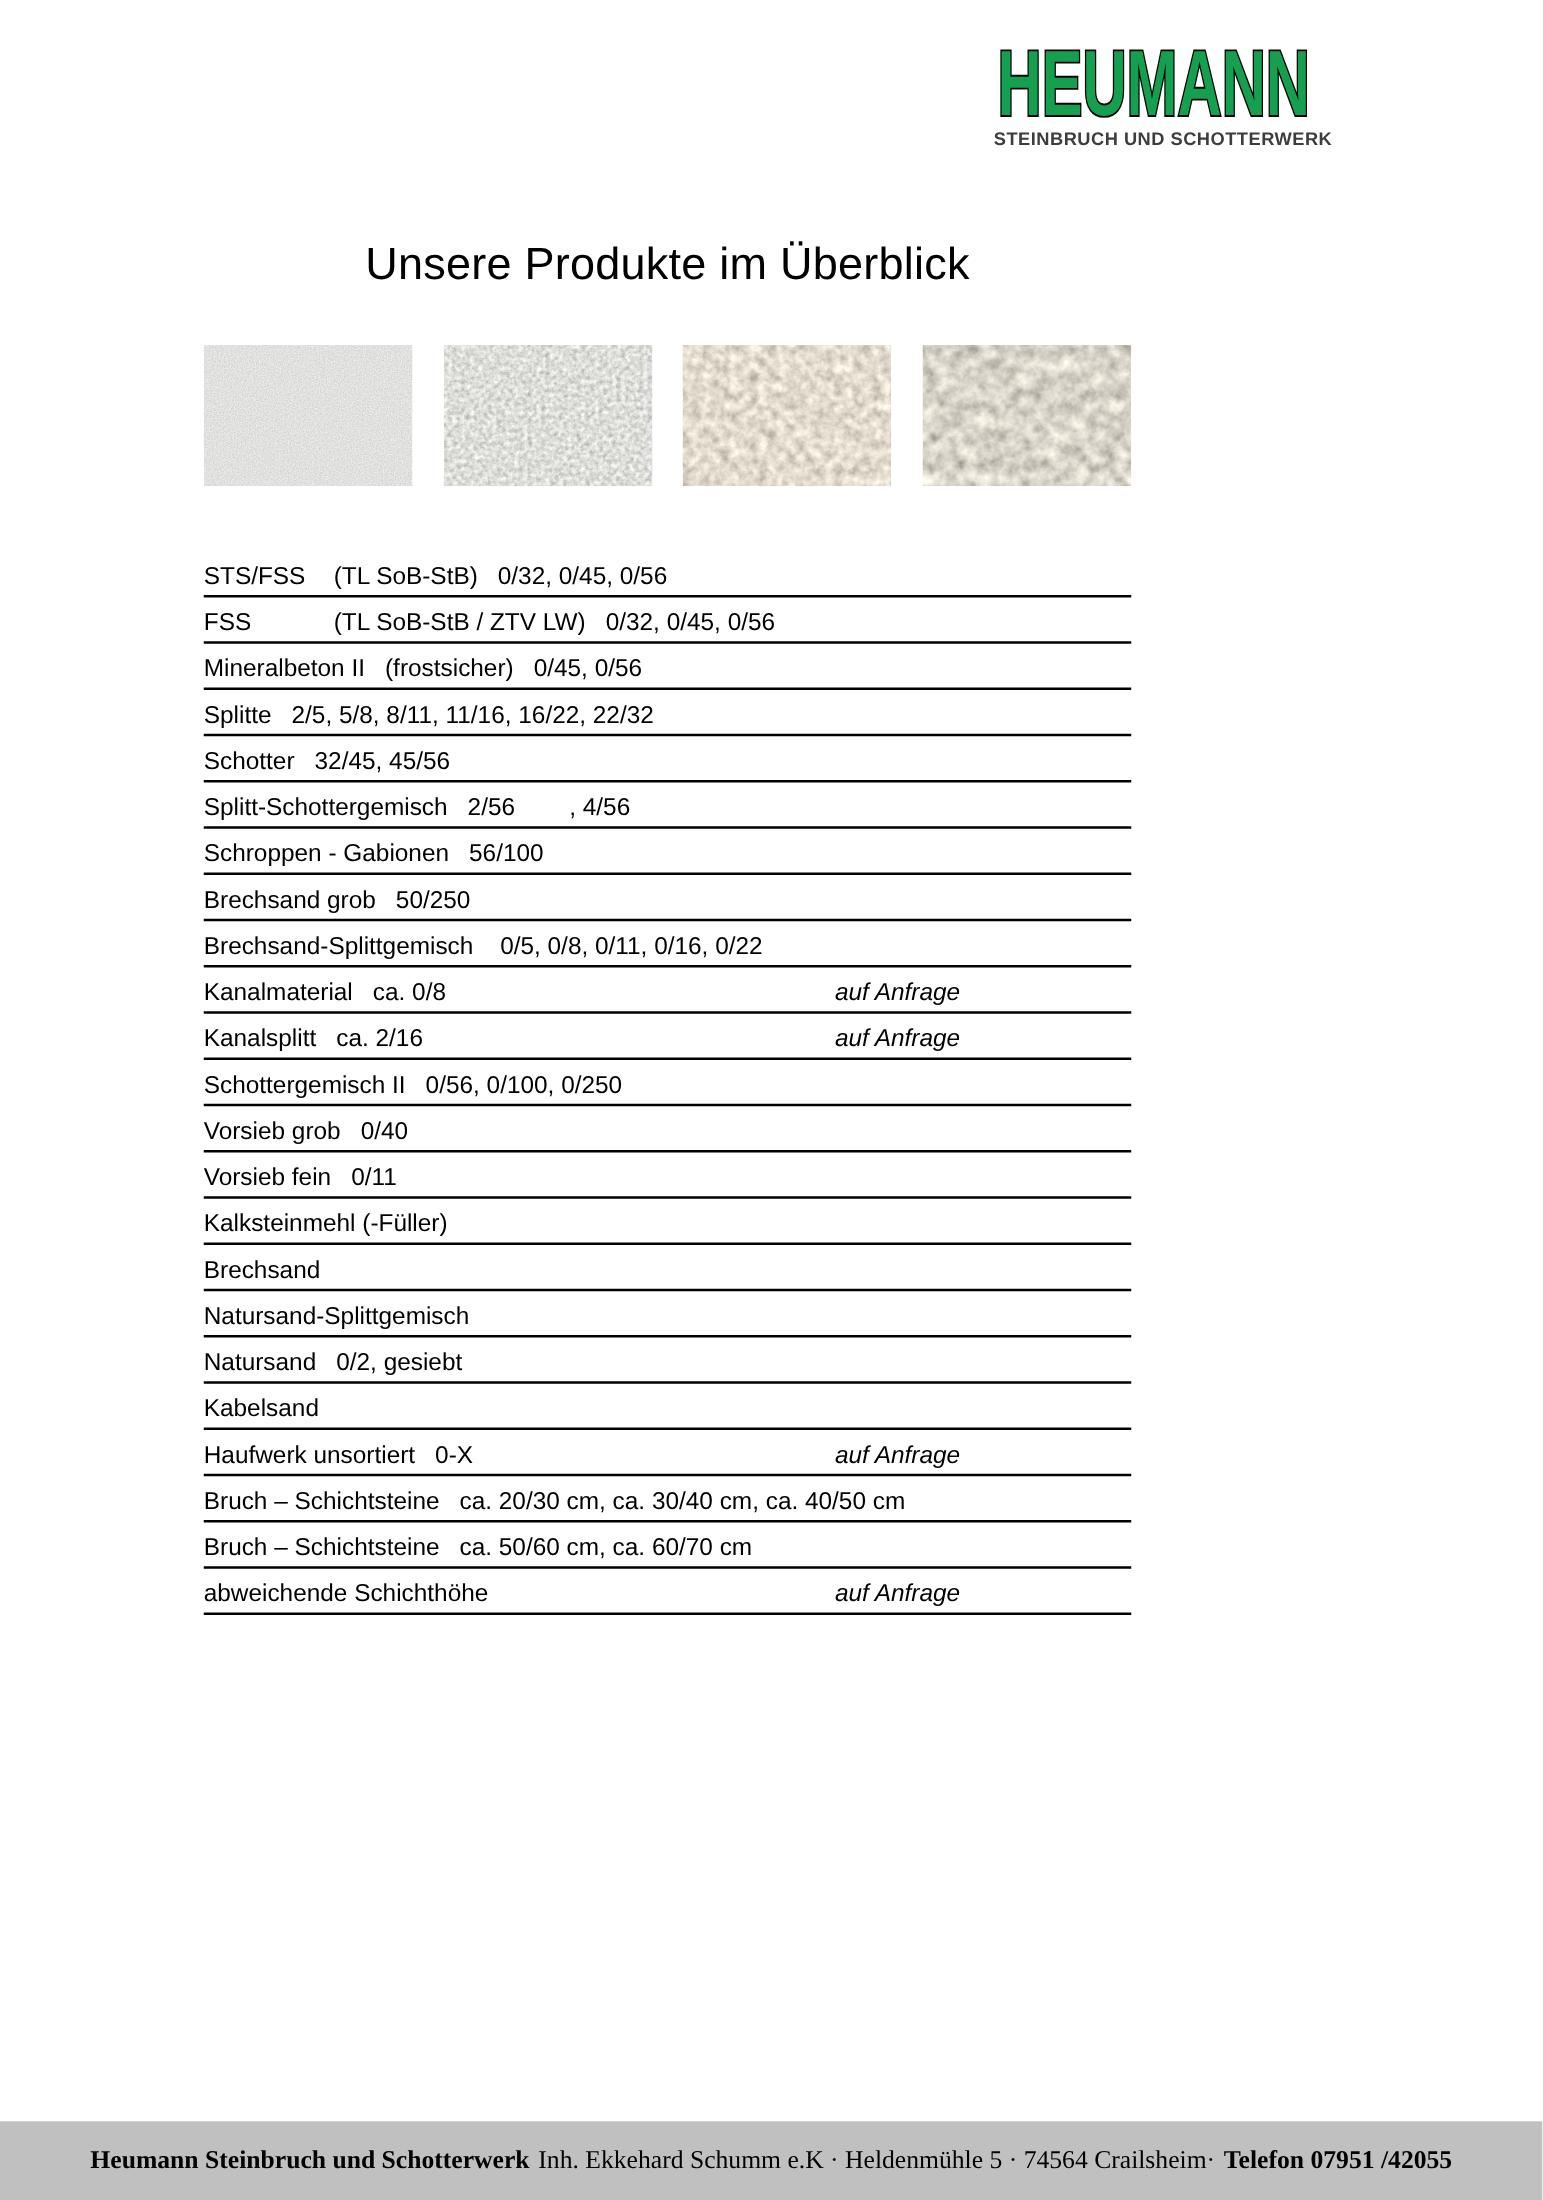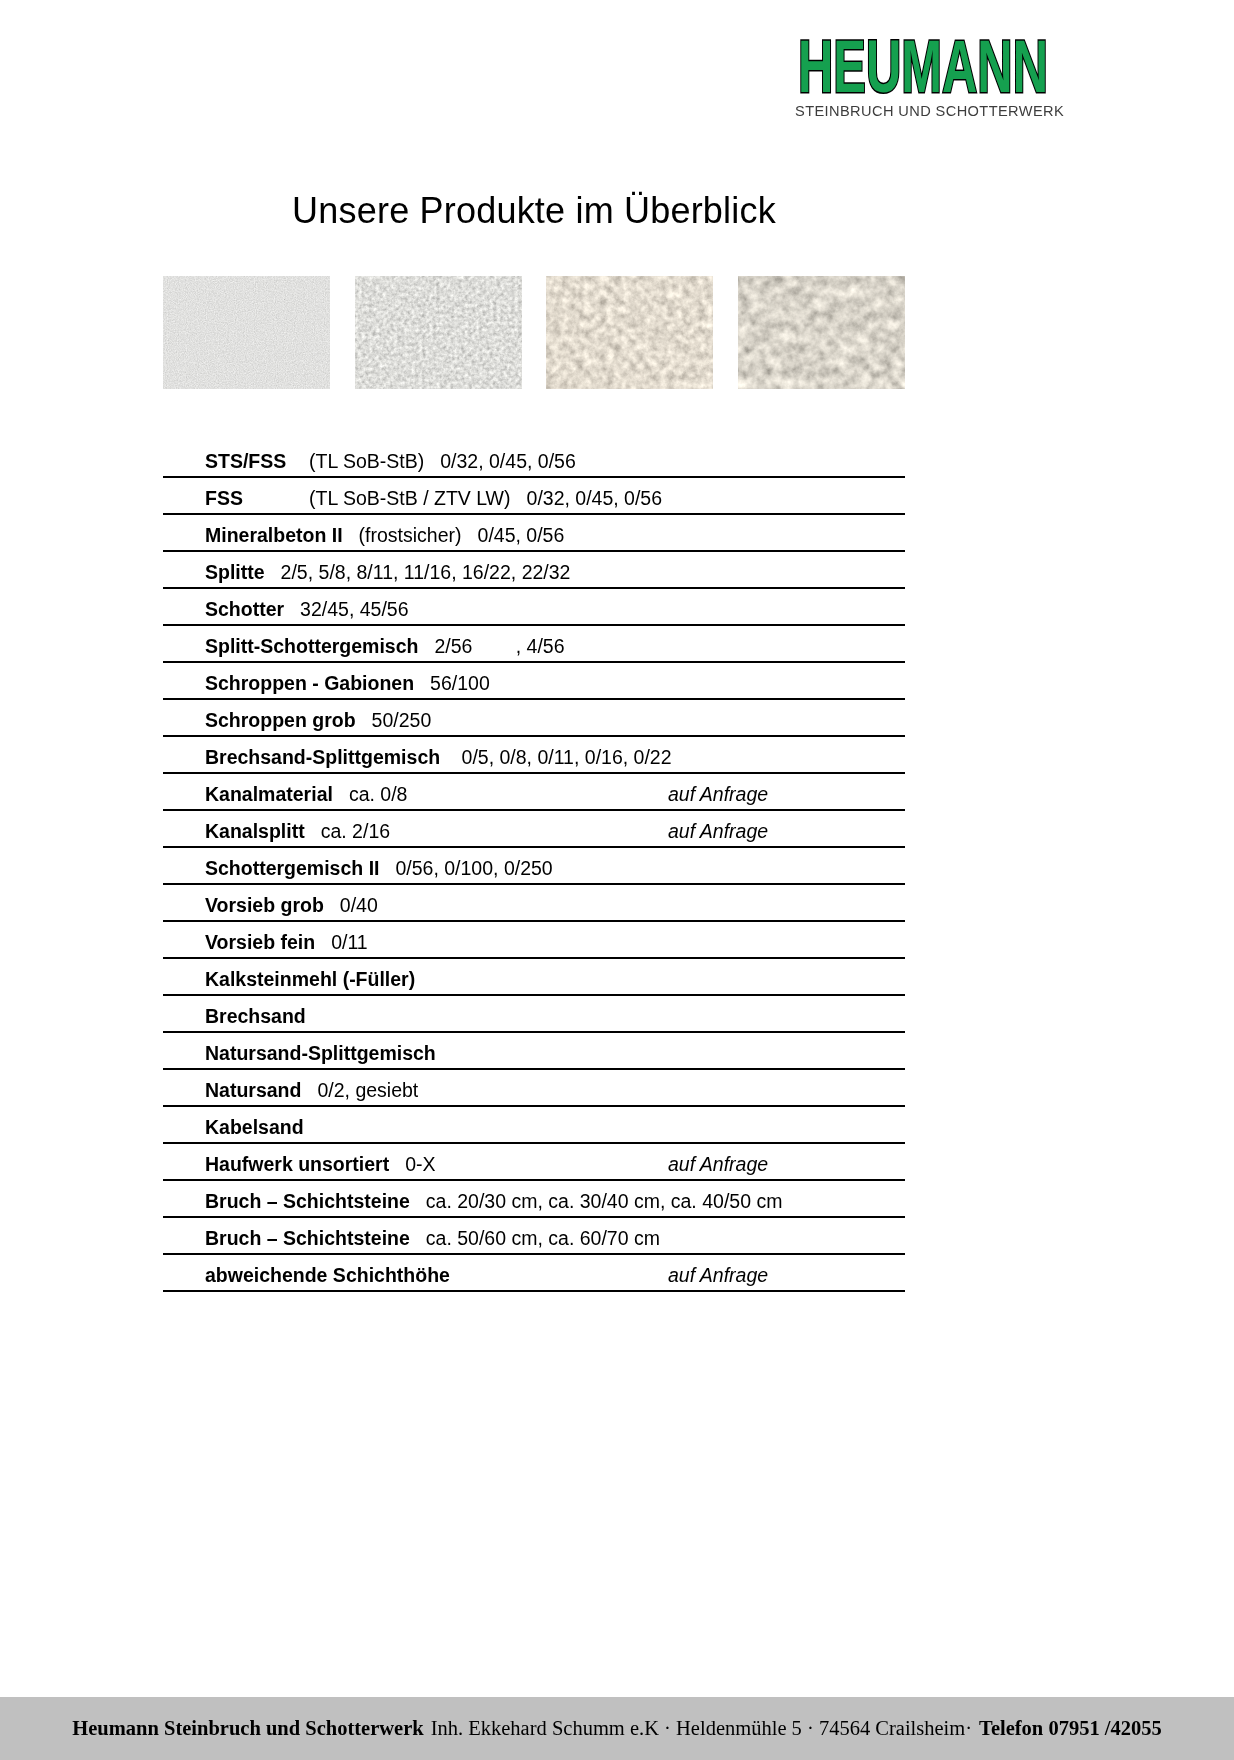--- a/index.html
+++ b/index.html
@@ -6,21 +6,21 @@
   body{
     width:1234px;height:1760px;background:#ffffff;position:relative;
     font-family:"Liberation Sans",sans-serif;color:#000;overflow:hidden;
   }
   .page{position:absolute;inset:0;}
 
   
   .logo{position:absolute;left:795px;top:36px;width:260px;}
   .logo-sub{
     margin-top:1px;font-size:14.6px;letter-spacing:.4px;color:#3d3d3d;
-    white-space:nowrap;font-weight:400;
+    white-space:nowrap;font-weight:700;
   }
 
   
   .title{
     position:absolute;left:163px;top:190px;width:742px;text-align:center;
     font-size:36px;font-weight:normal;letter-spacing:.2px;
   }
 
   
   .photos{
@@ -31,21 +31,21 @@
   .photo svg{display:block;}
 
   
   .list{position:absolute;left:163px;top:441px;width:742px;}
   .row{
     position:relative;height:37px;box-sizing:border-box;
     border-bottom:2px solid #000;
     display:flex;align-items:flex-end;padding-bottom:5px;
     font-size:19.5px;line-height:1.05;
   }
-  .name{font-weight:bold;margin-right:16px;white-space:pre;margin-left:42px;}
+  .name{font-weight:normal;margin-right:16px;white-space:pre;}
   .name.with-detail{min-width:88px;}
   .detail{margin-right:16px;white-space:pre;}
   .sizes{white-space:pre;}
   .note{position:absolute;left:505px;bottom:5px;font-style:italic;}
 
   
   .footer{
     position:absolute;left:0;right:0;bottom:0;height:63px;background:#c0c0c0;
     display:flex;justify-content:center;align-items:center;gap:7px;
     font-family:"Liberation Serif",serif;font-size:20.5px;white-space:nowrap;
@@ -173,21 +173,21 @@
   </div>
 
   <div class="row">
     <span class="name">Schroppen - Gabionen</span>
 
     <span class="sizes">56/100</span>
 
   </div>
 
   <div class="row">
-    <span class="name">Schroppen grob</span>
+    <span class="name">Brechsand grob</span>
 
     <span class="sizes">50/250</span>
 
   </div>
 
   <div class="row">
     <span class="name">Brechsand-Splittgemisch</span>
 
     <span class="sizes"> 0/5, 0/8, 0/11, 0/16, 0/22</span>
 

